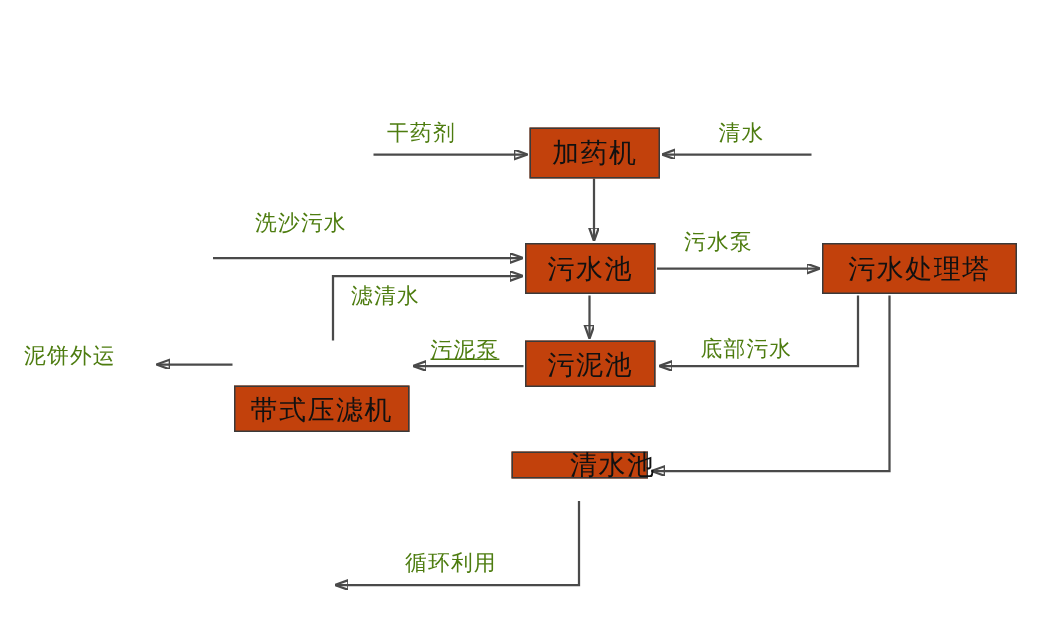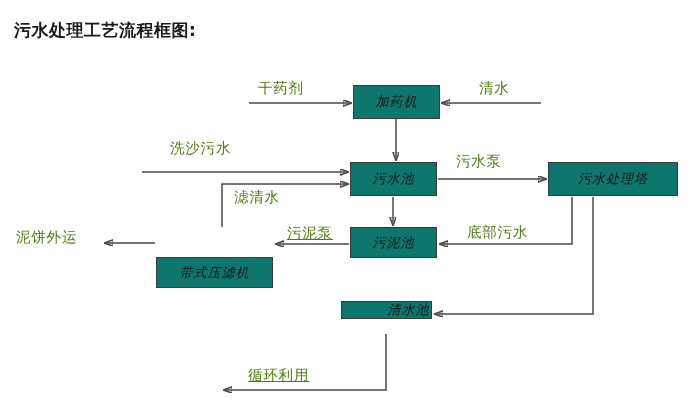--- a/index.html
+++ b/index.html
@@ -24,29 +24,28 @@
     font-size: 17px;
     font-weight: bold;
     color: #1a1a1a;
     letter-spacing: 0.5px;
     white-space: nowrap;
   }
   .node {
     position: absolute;
     box-sizing: border-box;
     border: 1.4px solid #3a3a3a;
-    background: #0f766e;
+    background: #c2410c;
     color: #111111;
-    font-size: 13px;
+    font-size: 18px;
     display: flex;
     align-items: center;
     justify-content: center;
     white-space: nowrap;
     letter-spacing: 1px;
-    font-style: italic;
   }
   .edge-label {
     position: absolute;
     font-size: 14.5px;
     color: #4d7c0f;
     white-space: nowrap;
     letter-spacing: 0.8px;
   }
   svg.wires {
     position: absolute;
@@ -60,21 +59,20 @@
     stroke: #4a4a4a;
     stroke-width: 1.5;
     fill: none;
   }
 </style>
 </head>
 <body>
 
 <div id="canvas">
 
-  <div id="diagram-title">污水处理工艺流程框图:</div>
 
   <svg class="wires" viewBox="0 0 700 420">
     <defs>
       <marker id="ah" markerWidth="9" markerHeight="9" refX="8.2" refY="3.2" orient="auto" markerUnits="userSpaceOnUse">
         <path d="M0,0 L9,3.2 L0,6.4 z" fill="#4a4a4a" stroke="none"></path>
       </marker>
     </defs>
 
     <path d="M 249,103 L 351,103" marker-end="url(#ah)"></path>
 
@@ -111,16 +109,16 @@
     </div>
   <div id="labels-layer">
       <div class="edge-label" style="left: 258px; top: 79px;">干药剂</div>
       <div class="edge-label" style="left: 479px; top: 79px;">清水</div>
       <div class="edge-label" style="left: 170px; top: 139px;">洗沙污水</div>
       <div class="edge-label" style="left: 456px; top: 152px;">污水泵</div>
       <div class="edge-label" style="left: 234px; top: 188px;">滤清水</div>
       <div class="edge-label" style="left: 467px; top: 223px;">底部污水</div>
       <div class="edge-label" style="left: 287px; top: 224px; text-decoration: underline;">污泥泵</div>
       <div class="edge-label" style="left: 16px; top: 228px;">泥饼外运</div>
-      <div class="edge-label" style="left: 248px; top: 366px; text-decoration: underline;">循环利用</div>
+      <div class="edge-label" style="left: 270px; top: 366px;">循环利用</div>
     </div>
 
 </div>
 
 </body></html>

